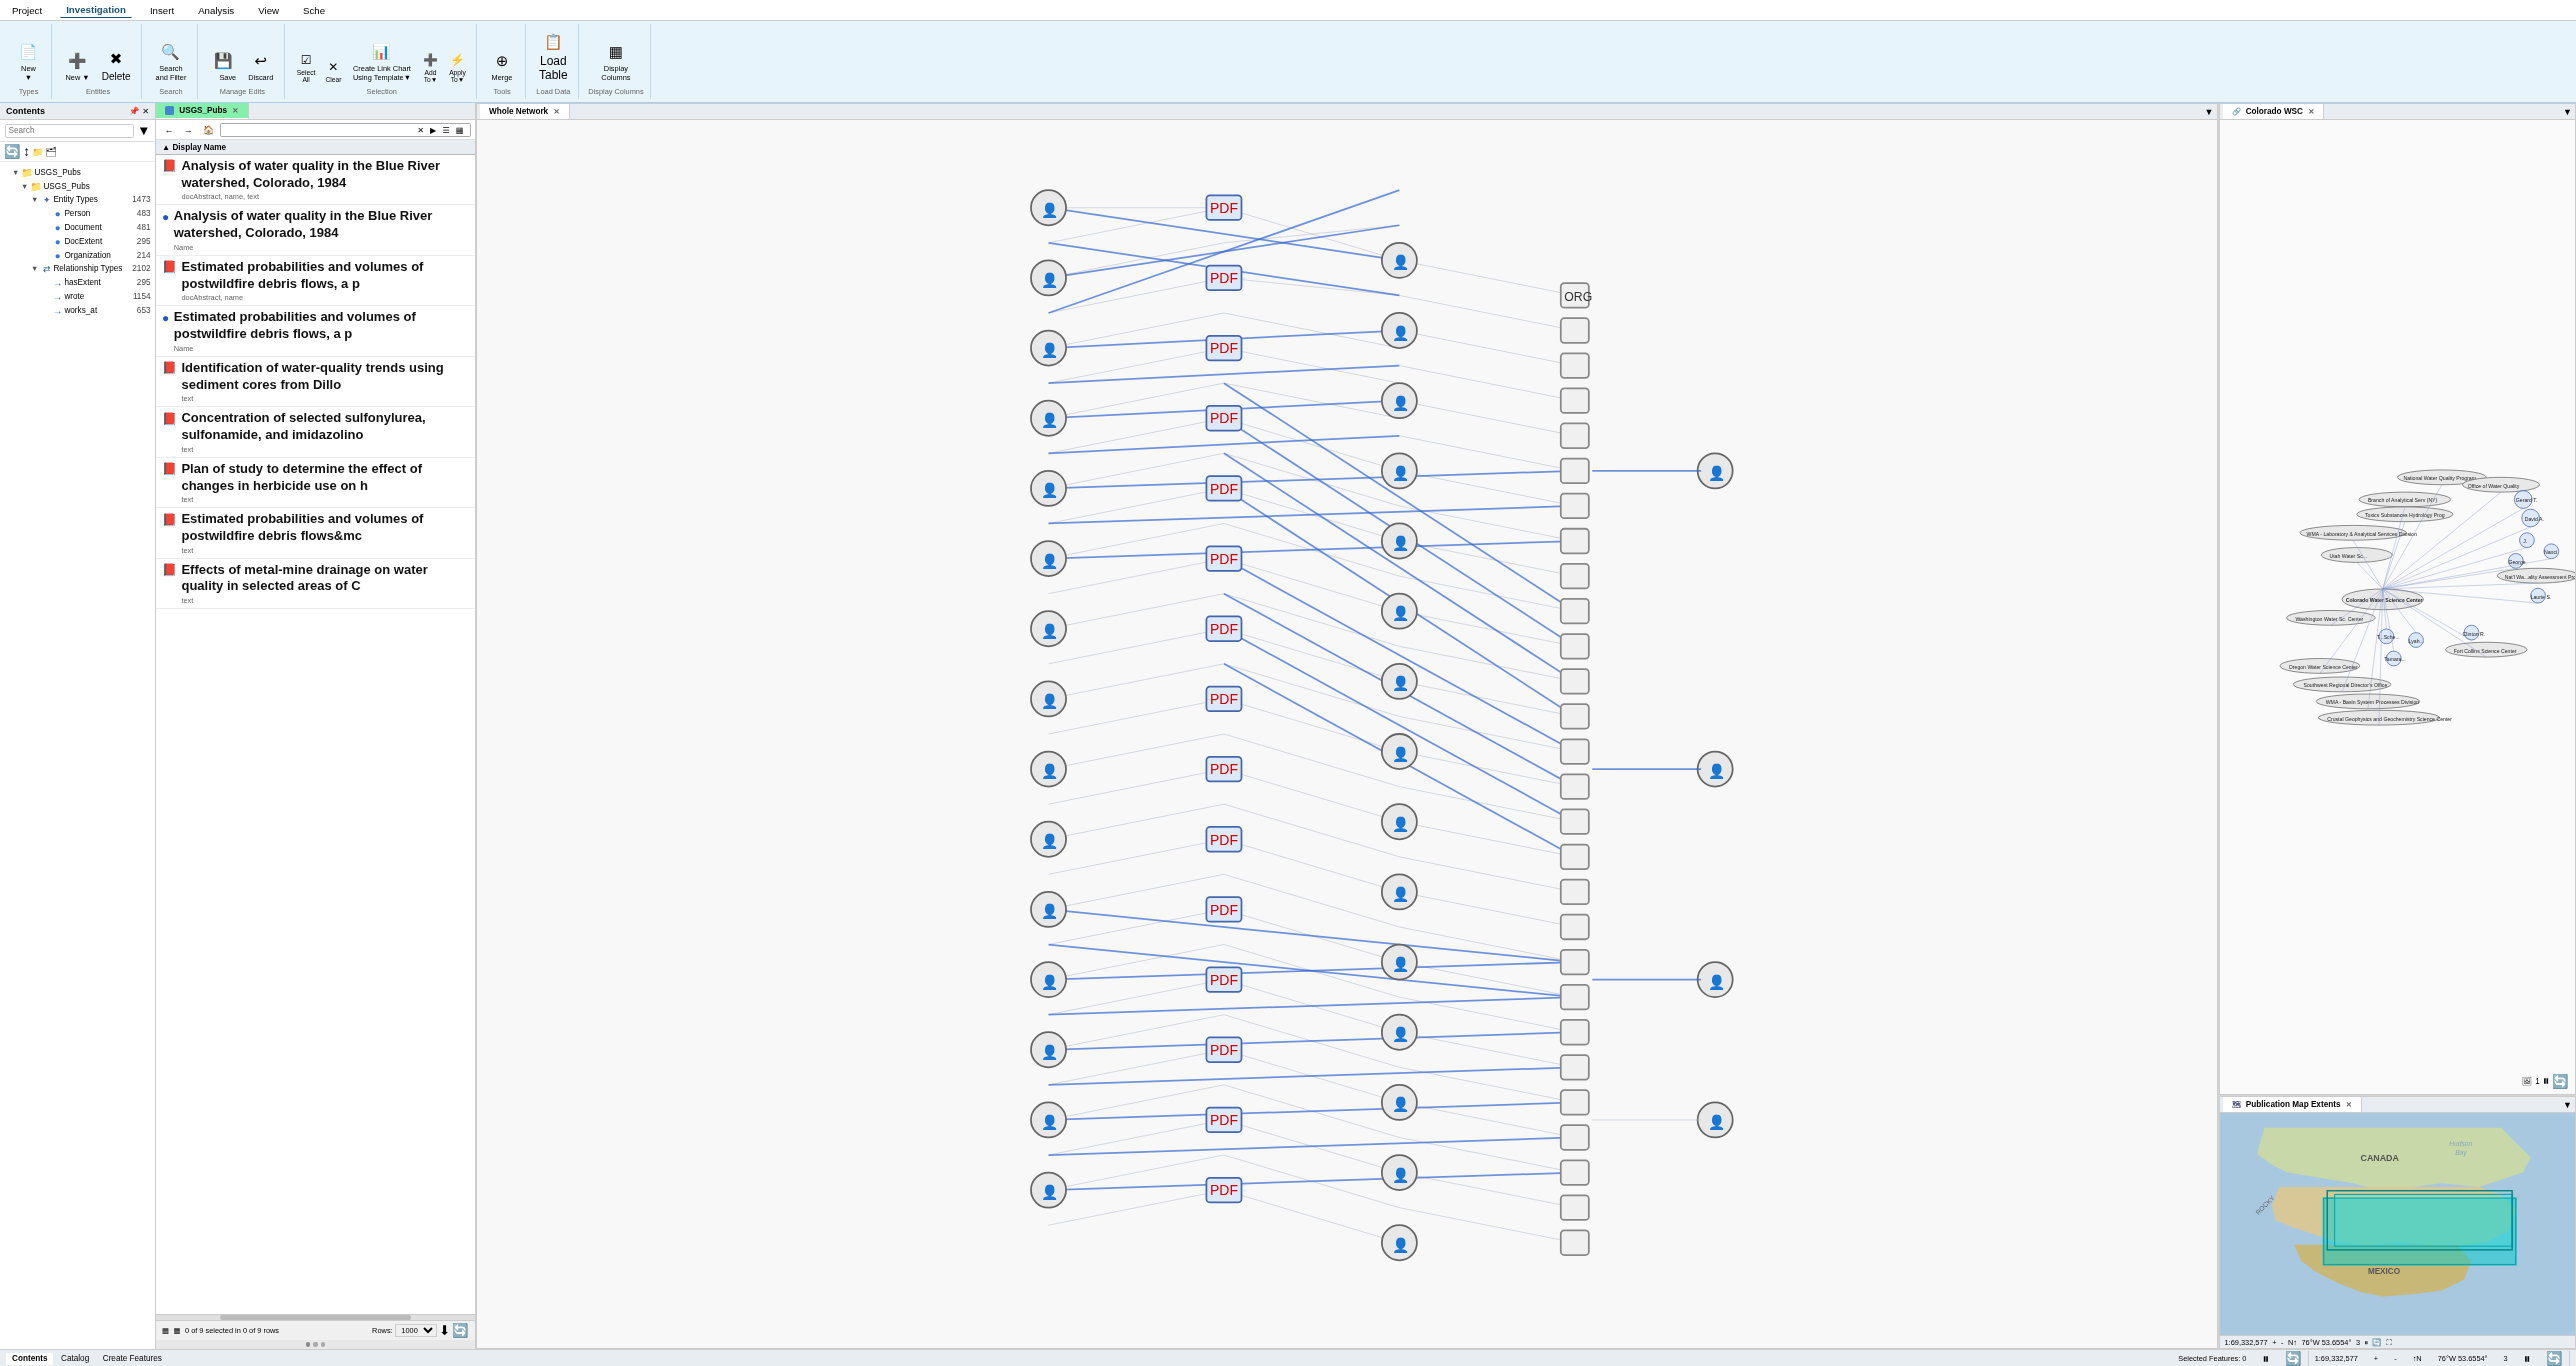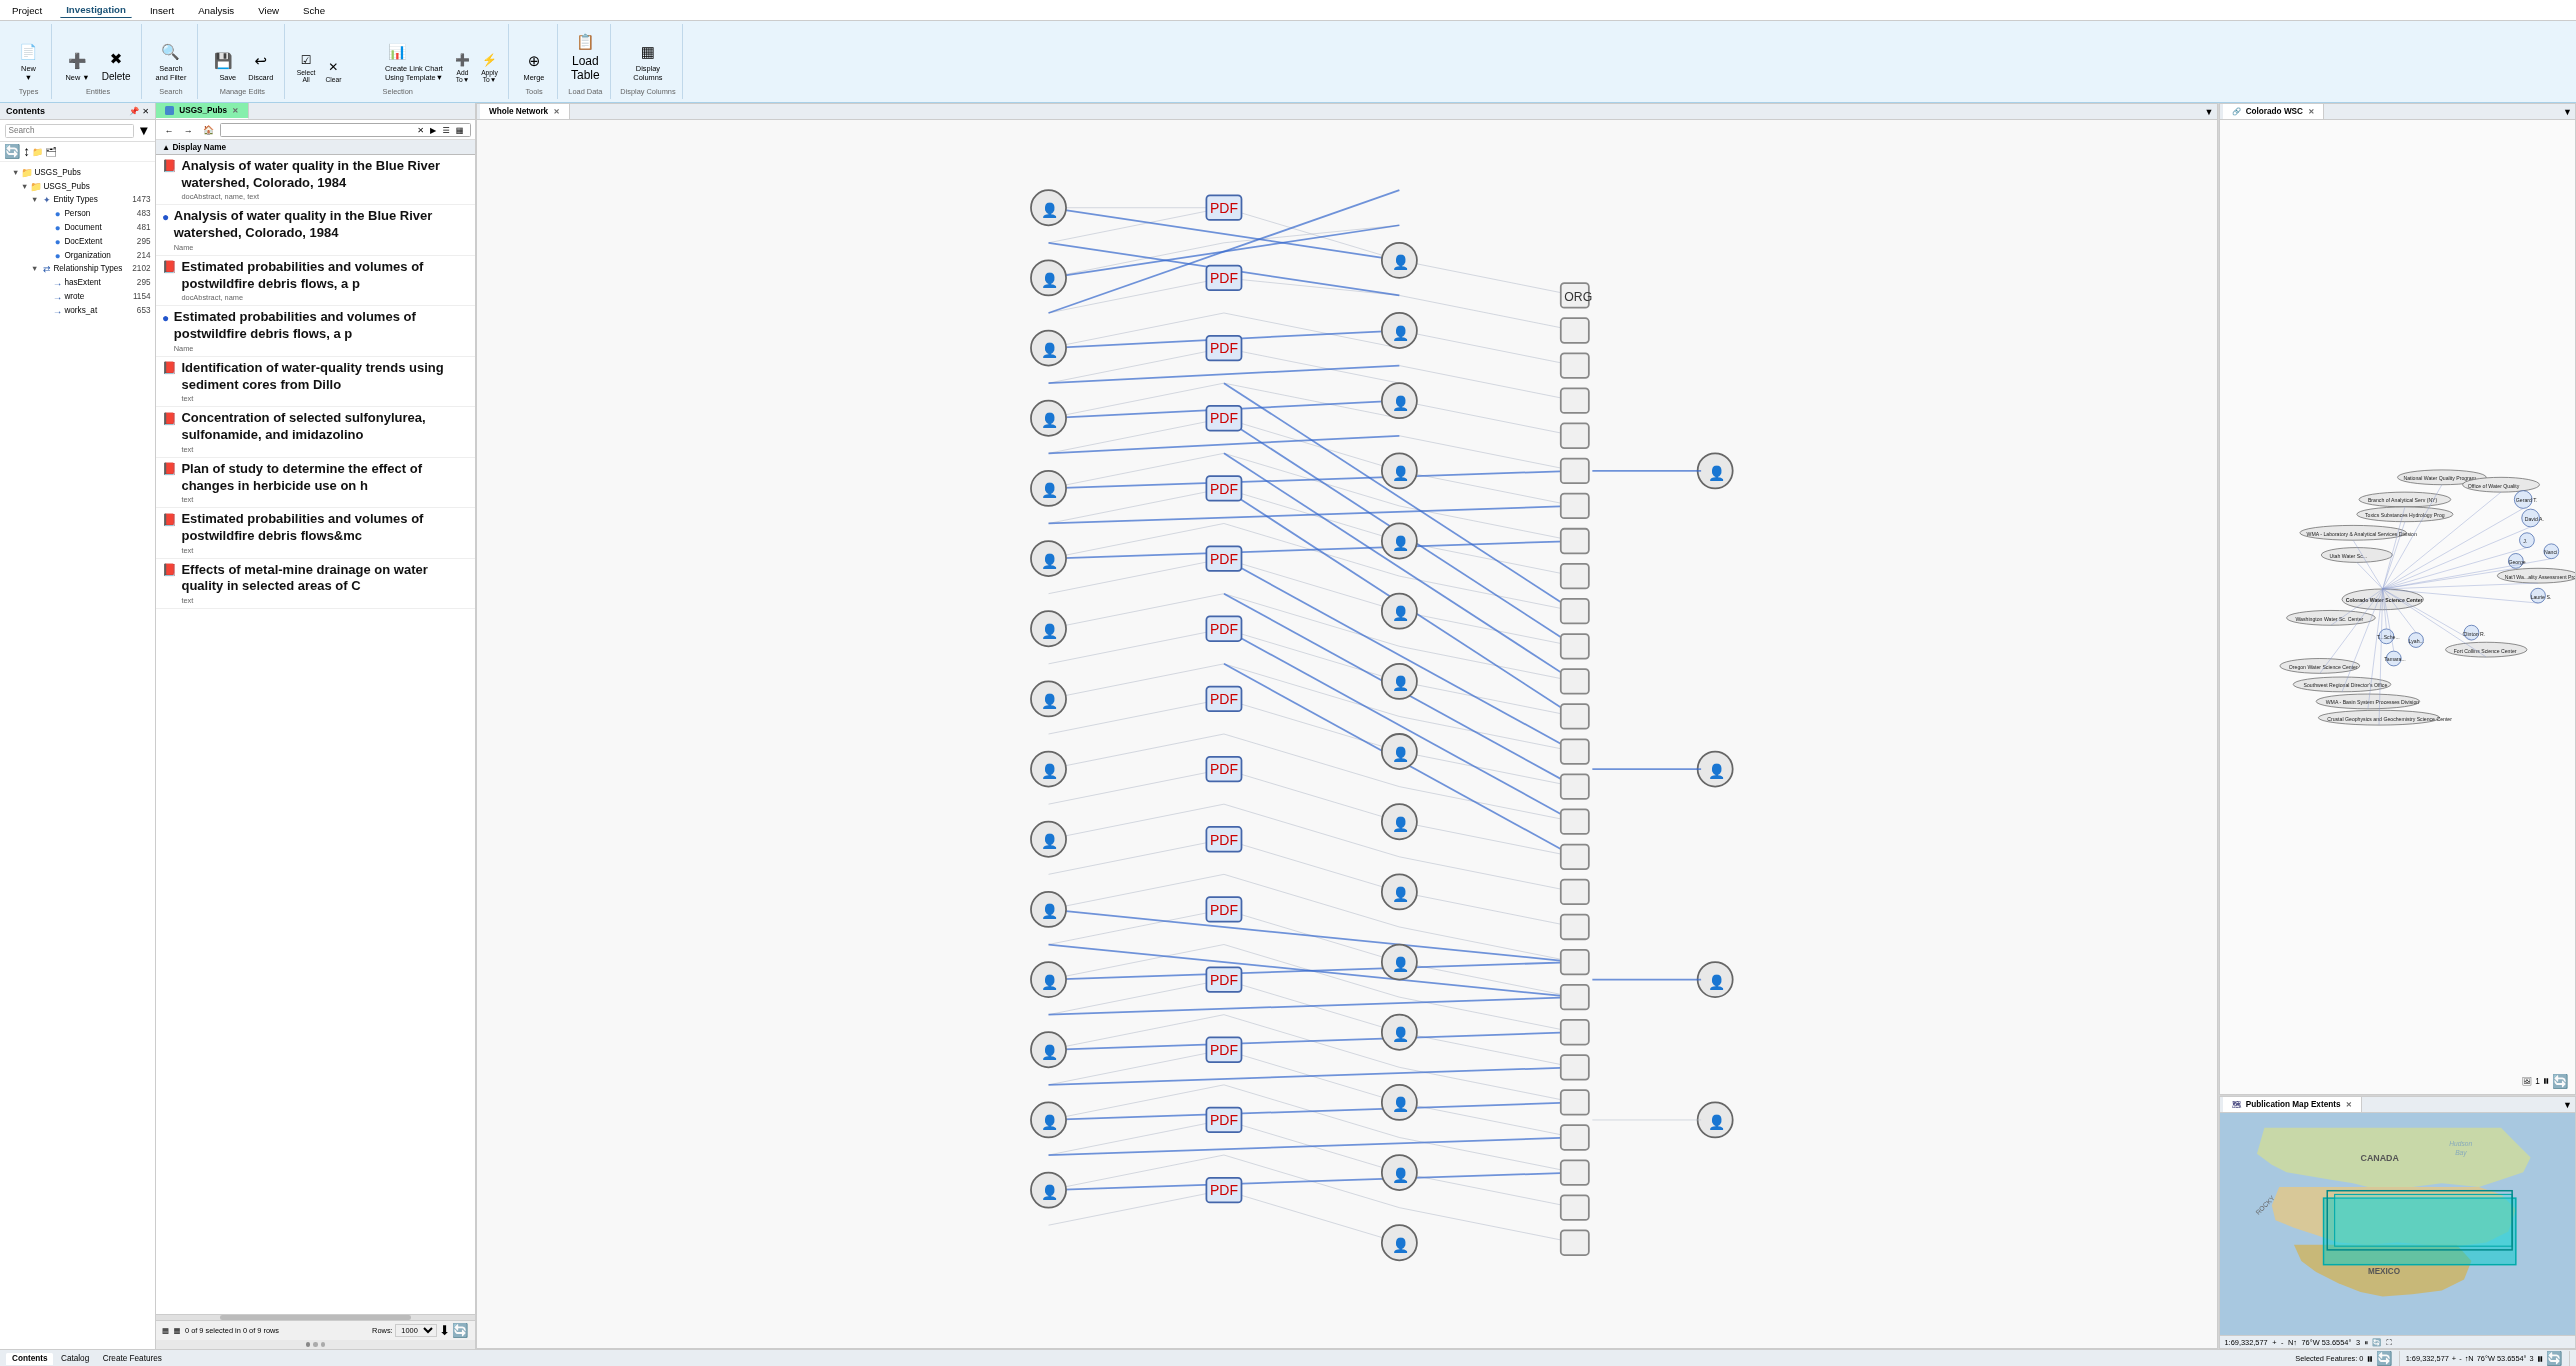--- a/index.html
+++ b/index.html
@@ -335,21 +335,21 @@
       border-top: 0.7px solid #ccc;
       display: flex;
       align-items: center;
       padding: 0 6px;
       gap: 6px;
       font-size: 7.4px;
     }
     .status-section {
       display: flex;
       align-items: center;
-      gap: 3px;
+      gap: 16px;
       border-right: 0.7px solid #ccc;
       padding-right: 6px;
     }
 
     
     .bottom-tabs {
       display: flex;
       align-items: center;
       gap: 1.5px;
     }
@@ -436,21 +436,21 @@
         <div class="icon-area-sm">☑</div>
         <span style="font-size:6.7px; white-space:pre-line;">Select
 All</span>
       </button>
       <button class="ribbon-btn-small">
         <div class="icon-area-sm">✕</div>
         <span style="font-size:6.7px;">Clear</span>
       </button>
       <button class="ribbon-btn">
         <div class="icon-area">📊</div>
-        <span style="font-size:7.4px; white-space:pre-line;margin-left:32px;">Create Link Chart
+        <span style="font-size:7.4px; white-space:pre-line;">Create Link Chart
 Using Template▼</span>
       </button>
       <button class="ribbon-btn-small">
         <div class="icon-area-sm">➕</div>
         <span style="font-size:6.7px; white-space:pre-line;">Add
 To▼</span>
       </button>
       <button class="ribbon-btn-small">
         <div class="icon-area-sm">⚡</div>
         <span style="font-size:6.7px; white-space:pre-line;">Apply

